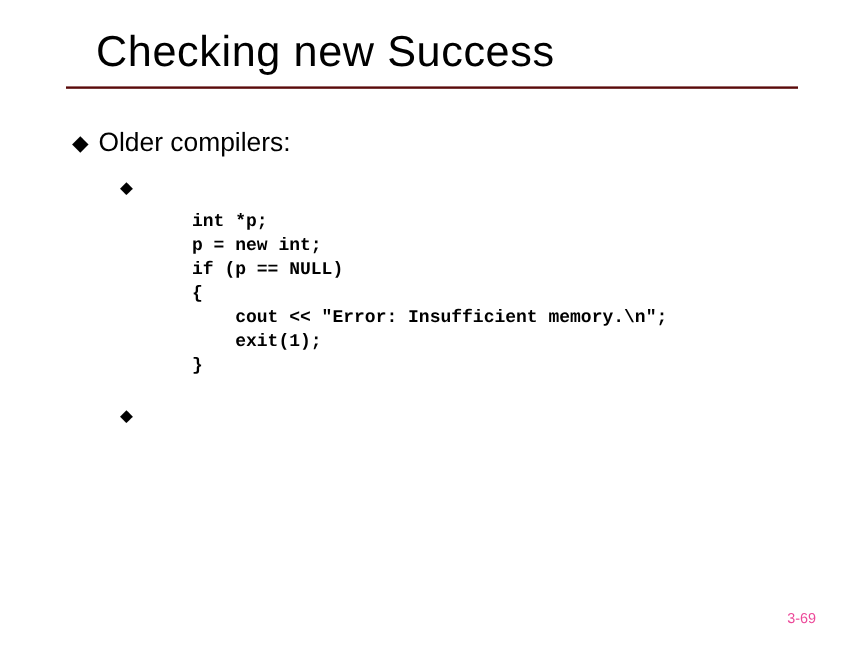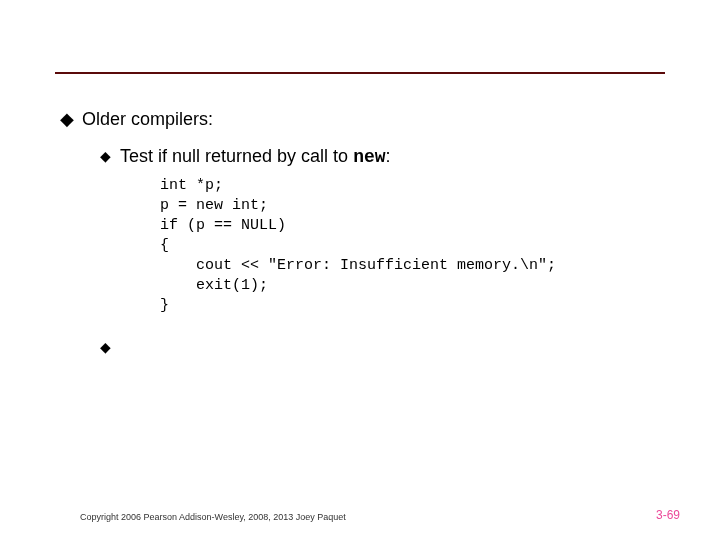--- a/index.html
+++ b/index.html
@@ -47,21 +47,21 @@
     margin-bottom: 10px;
   }
   .bullet-sym {
     font-size: 18px;
     line-height: 28px;
     width: 22px;
     flex: 0 0 22px;
     text-align: left;
   }
   .bullet-text {
-    font-size: 18px;
+    font-size: 22px;
     line-height: 28px;
   }
   .sub-group {
     margin-left: 40px;
     margin-top: 12px;
   }
   .sub-bullet-block {
     display: flex;
     align-items: flex-start;
     margin-bottom: 8px;
@@ -75,21 +75,21 @@
   .sub-bullet-text {
     font-size: 18px;
     line-height: 22px;
   }
   .mono {
     font-family: "Courier New", Courier, monospace;
     font-weight: bold;
   }
   .code-block {
     font-family: "Courier New", Courier, monospace;
-    font-weight: normal;
+    font-weight: bold;
     font-size: 15px;
     line-height: 20px;
     white-space: pre;
     margin-left: 60px;
     margin-top: 4px;
     margin-bottom: 20px;
   }
   .footer-left {
     position: absolute;
     left: 80px;
@@ -103,50 +103,47 @@
     bottom: 18px;
     font-size: 12px;
     color: #ec4899;
   }
 </style>
 </head>
 <body>
 
 <div class="slide">
 
+  <div class="title">Checking new Success</div>
   <div class="title-underline"></div>
 
   <div class="content">
 
     <div class="bullet-block">
       <div class="bullet-sym">◆</div>
       <div class="bullet-text">Older compilers:</div>
     </div>
 
     <div class="sub-group">
 
       <div class="sub-bullet-block">
         <div class="sub-bullet-sym">◆</div>
-        <div class="sub-bullet-text">
-          <span>Test if null returned by call to </span><span class="mono">new</span><span>:</span>
-        </div>
       </div>
 
       <div class="code-block">int *p;
 p = new int;
 if (p == NULL)
 {
     cout &lt;&lt; "Error: Insufficient memory.\n";
     exit(1);
 }</div>
 
       <div class="sub-bullet-block">
         <div class="sub-bullet-sym">◆</div>
       </div>
 
     </div>
 
   </div>
 
-  <div class="footer-left">Copyright 2006 Pearson Addison-Wesley, 2008, 2013 Joey Paquet</div>
   <div class="footer-right">3-69</div>
 
 </div>
 
 </body></html>

